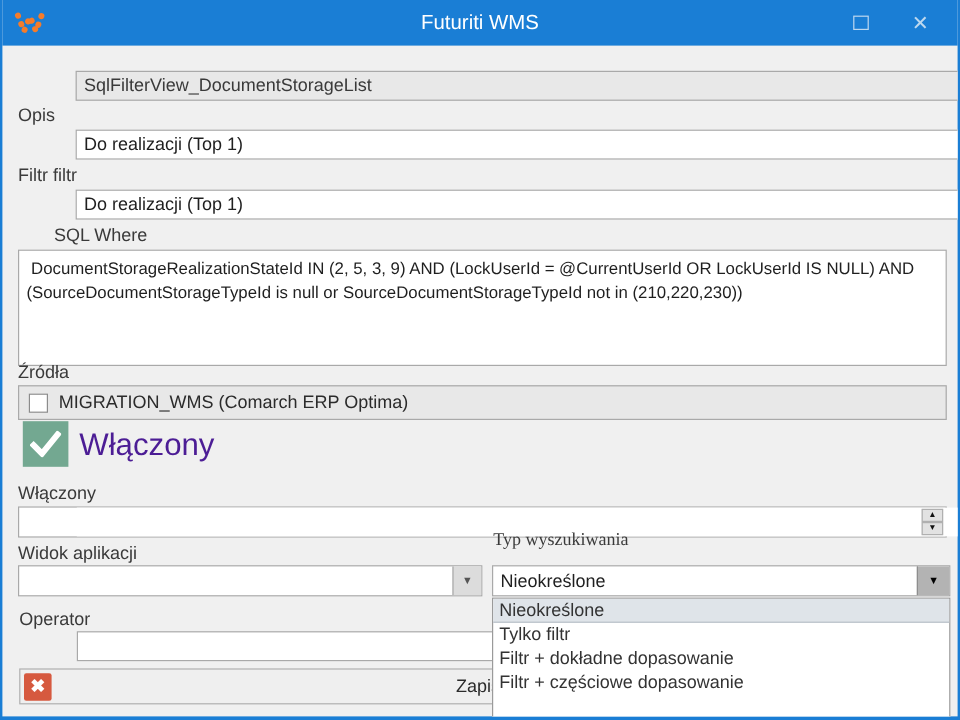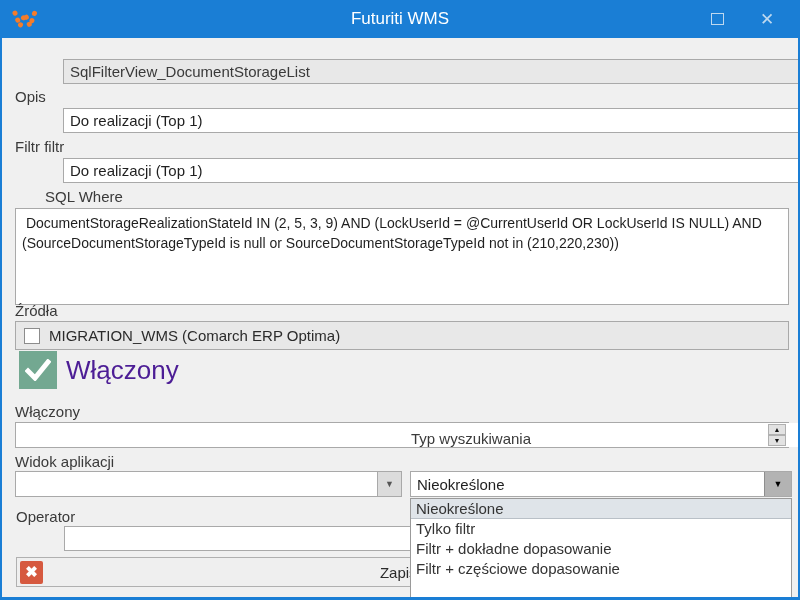--- a/index.html
+++ b/index.html
@@ -168,21 +168,21 @@
   </div>
 
   <div class="lbl" style="left:13px; top:453px;">Widok aplikacji</div>
   <div class="combo" style="left:13px; top:471px; width:387px; height:26px;">
     <span class="val"></span>
     <span class="btn">
         <span>▼</span>
       </span>
   </div>
 
-  <div class="lbl" style="left:409px; top:430px;">Typ wyszukiwania</div>
+  <div class="lbl" style="left:409px; top:442px;font-family:Liberation Serif, serif;">Typ wyszukiwania</div>
   <div class="combo" style="left:408px; top:471px; width:382px; height:26px;">
     <span class="val">Nieokreślone</span>
     <span class="btn pressed">
         <span>▼</span>
       </span>
   </div>
 
   <div class="lbl" style="left:14px; top:508px;">Operator</div>
   <input class="tb" style="left: 14px; top: 526px; width: 386px; height: 25px;" value="">
 

